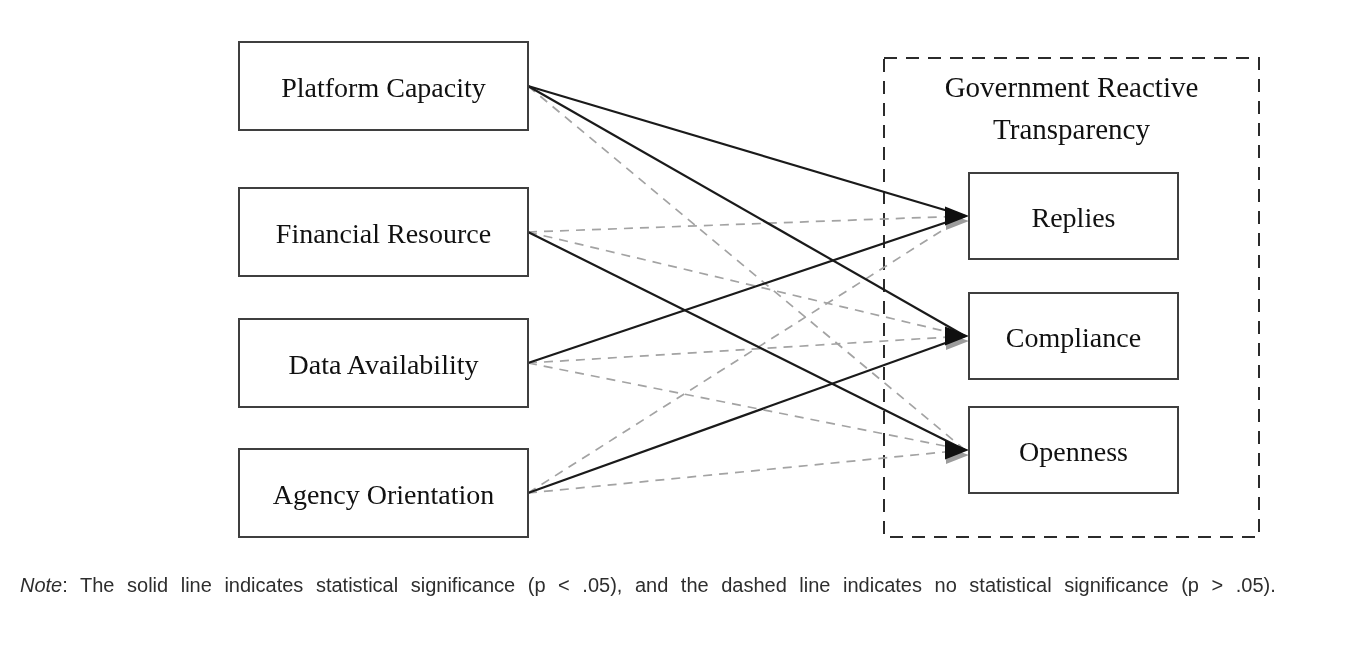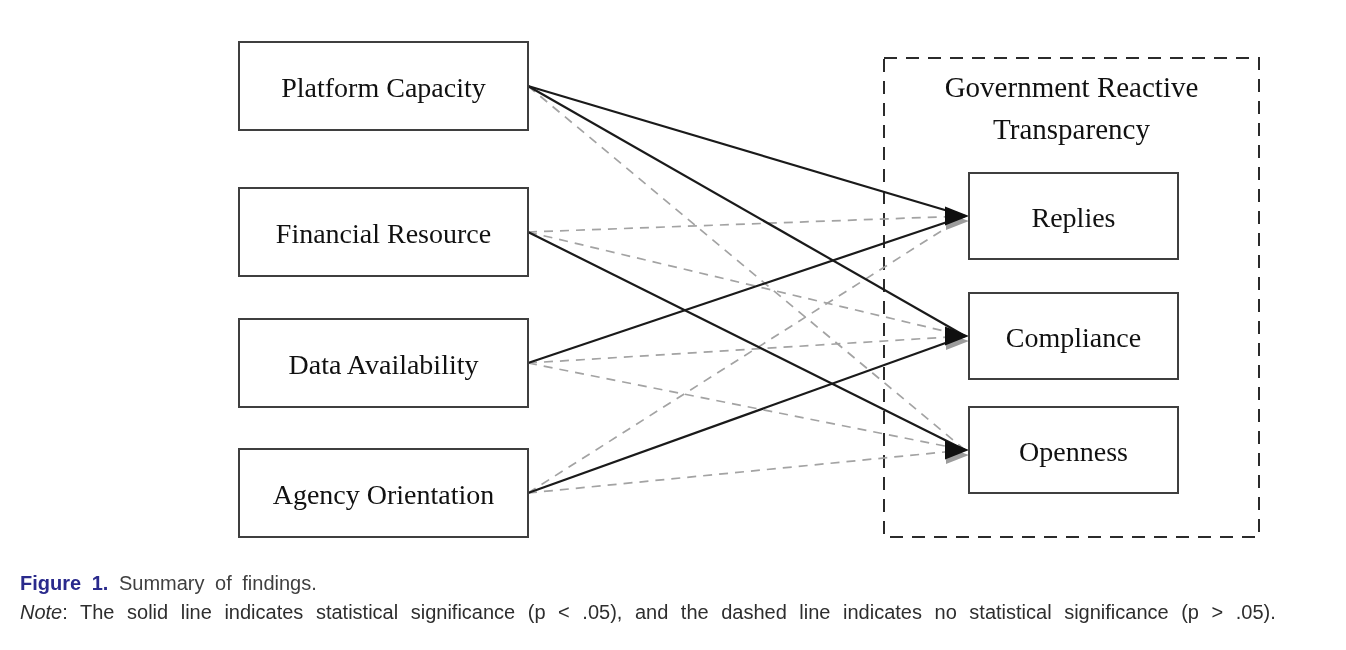--- a/index.html
+++ b/index.html
@@ -67,16 +67,15 @@
           <rect x="969" y="293" width="209" height="86" fill="#ffffff" stroke="#3f3f3f" stroke-width="2"></rect>
           <text x="1073.5" y="337" text-anchor="middle" dominant-baseline="central" font-size="28" fill="#111111">Compliance</text>
         </g>
         <g>
           <rect x="969" y="407" width="209" height="86" fill="#ffffff" stroke="#3f3f3f" stroke-width="2"></rect>
           <text x="1073.5" y="451" text-anchor="middle" dominant-baseline="central" font-size="28" fill="#111111">Openness</text>
         </g>
       </svg>
   </div>
   <div class="caption">
-    <p class="figure-line"><span class="fig-label" id="fig-label" style="color: rgb(42, 42, 140);">Figure 1.</span> <span class="fig-text">Summary of findings.</span></p>
     <p class="note-line"><span class="note-label">Note</span><span class="note-text">: The solid line indicates statistical significance (p &lt; .05), and the dashed line indicates no statistical significance (p &gt; .05).</span></p>
   </div>
 </div>
 
 </body></html>

